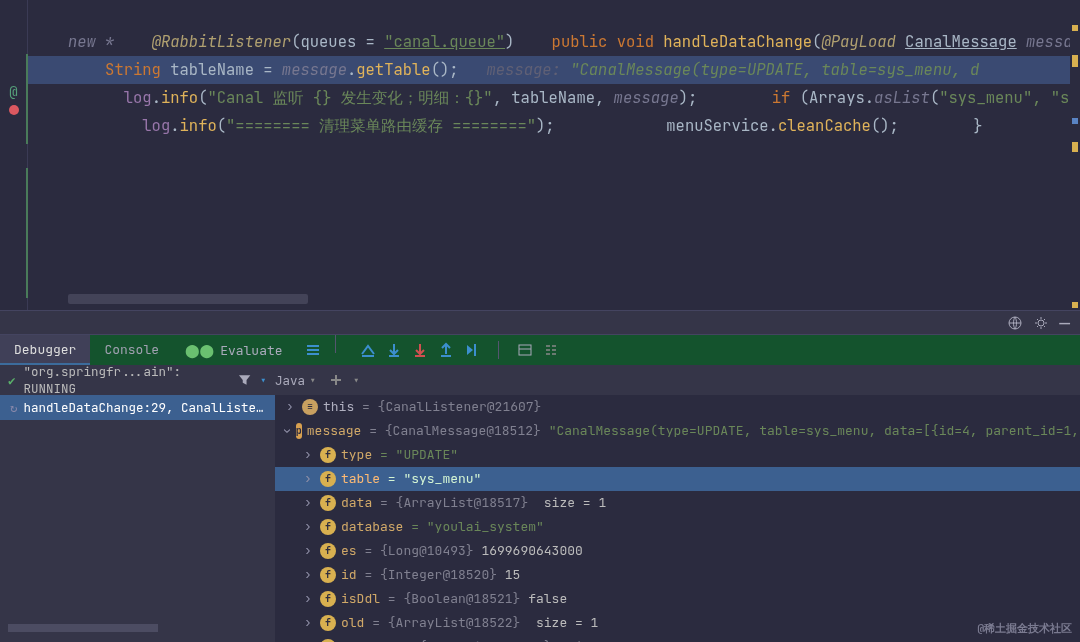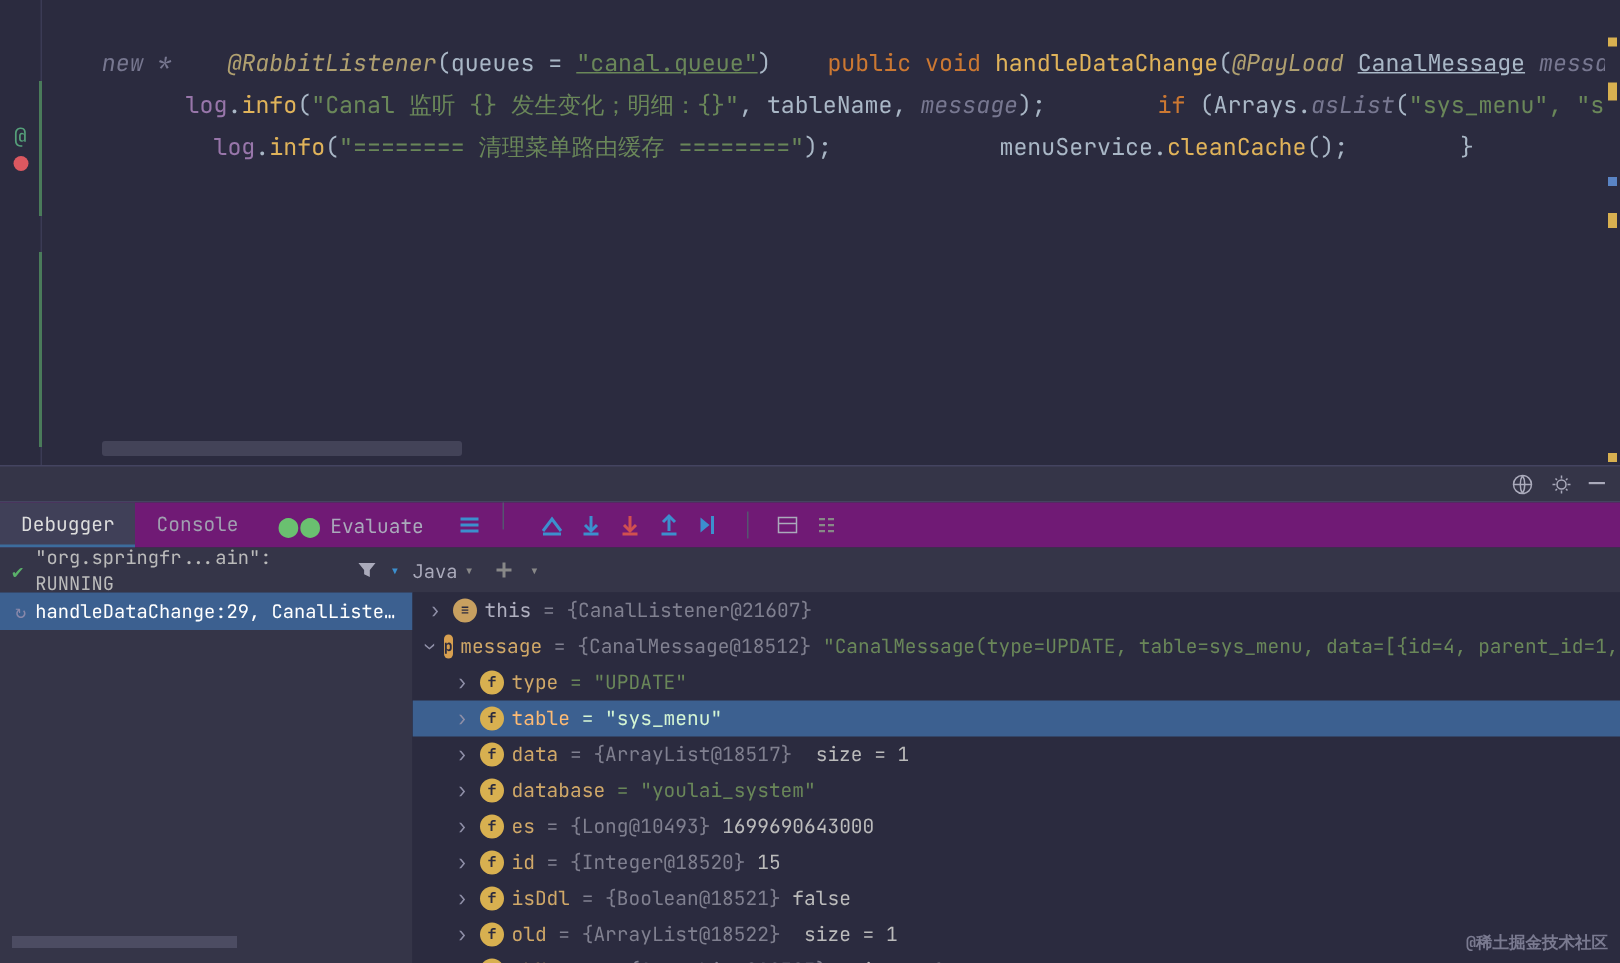--- a/index.html
+++ b/index.html
@@ -40,21 +40,21 @@
   .thumb-bar { position:absolute; right:0; top:0; width:10px; height:310px; background:#2b2b3f;}
   .thumb-y { position:absolute; width:6px; left:2px; background:#d8b050;}
   .thumb-b { position:absolute; width:6px; left:2px; background:#5a84c4;}
 
   .tool-sep { position:absolute; left:0; top:310px; right:0; height:25px;
     background:#353548; border-top:1px solid #444460; border-bottom:1px solid #444460;
     display:flex; align-items:center; justify-content:flex-end; padding-right:10px; gap:10px; color:#aab;}
   .tool-sep .ico { width:16px; height:16px; cursor:pointer;}
 
   .debug-tabs { position:absolute; left:0; top:335px; right:0; height:30px;
-    background:#701a75; display:flex; align-items:stretch;}
+    background:#14532d; display:flex; align-items:stretch;}
   .dtab { padding:6px 14px 0; color:#a0a0b0; cursor:pointer; font-size:13px;}
   .dtab.active { background:#404058; color:#ddd; border-bottom:2px solid #3c6c9c;}
   .actuator { display:flex; align-items:center; gap:6px; padding:0 12px; color:#aab; font-size:13px;}
   .act-icon { color:#6ac070; }
   .step-icons { display:flex; align-items:center; gap:10px; padding-left:16px;}
   .step-icons svg, .step-icons .si { cursor:pointer;}
   .vline { width:1px; height:18px; background:#555570; margin:0 8px;}
 
   .run-row { position:absolute; left:0; top:365px; right:0; height:30px;
     background:#353548; display:flex; align-items:center;}
@@ -105,20 +105,21 @@
   </div>
 </div>
 <div class="change-marker marker-1"></div>
 <div class="change-marker marker-2"></div>
 
 <div class="editor">
   <span class="line">                                                                                                                                    </span>
   <span class="line">   <span class="comment-it">new *</span></span>
   <span class="line">   <span class="anno">@RabbitListener</span><span>(queues = </span><span class="str underline">"canal.queue"</span>)</span>
   <span class="line">   <span class="kw">public</span> <span class="kw">void</span> <span class="method">handleDataChange</span>(<span class="anno">@PayLoad</span> <span class="underline">CanalMessage</span> <span class="comment-it">message</span>) {    </span>
+  <span class="line cur-line">       <span class="kw">String</span> <span>tableName</span> = <span class="comment-it">message</span>.<span class="method">getTable</span>();   <span class="hint">message:</span> <span class="hint-str">"CanalMessage(type=UPDATE, table=sys_menu, d</span></span>
   <span class="line"> </span>
   <span class="line">       <span class="field">log</span>.<span class="method">info</span>(<span class="str">"Canal 监听 {} 发生变化；明细：{}"</span>, <span>tableName</span>, <span class="comment-it">message</span>);</span>
   <span class="line">       <span class="kw">if</span> (<span>Arrays</span>.<span class="comment-it">asList</span>(<span class="str">"sys_menu", "sys_role", "sys_role_menu"</span>).()) {</span>
   <span class="line">           <span class="field">log</span>.<span class="method">info</span>(<span class="str">"======== 清理菜单路由缓存 ========"</span>);</span>
   <span class="line">           <span>menuService</span>.<span class="method">cleanCache</span>();</span>
   <span class="line">       <span class="type">}</span></span>
   <div class="hscroll"></div>
 </div>
 <div class="thumb-bar">
   <div class="thumb-y" style="top:25px;height:6px"></div>

